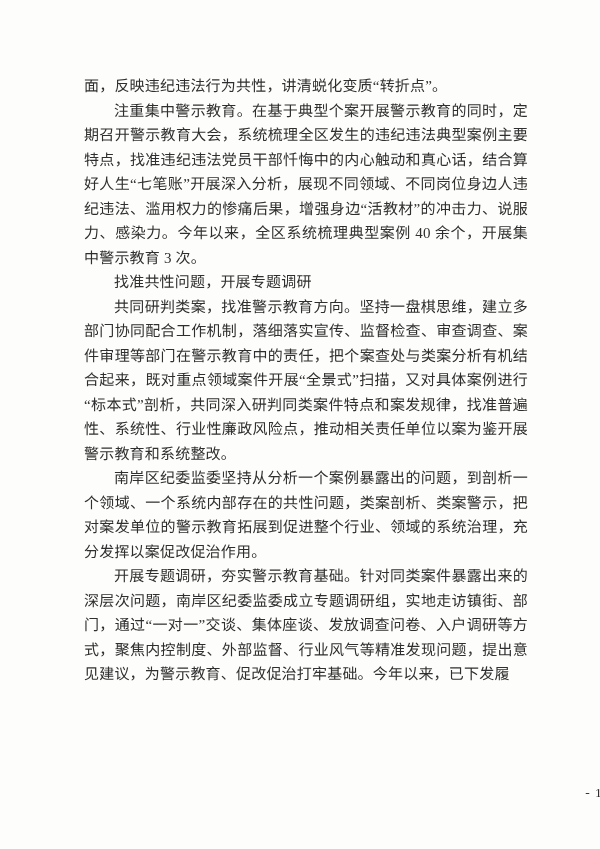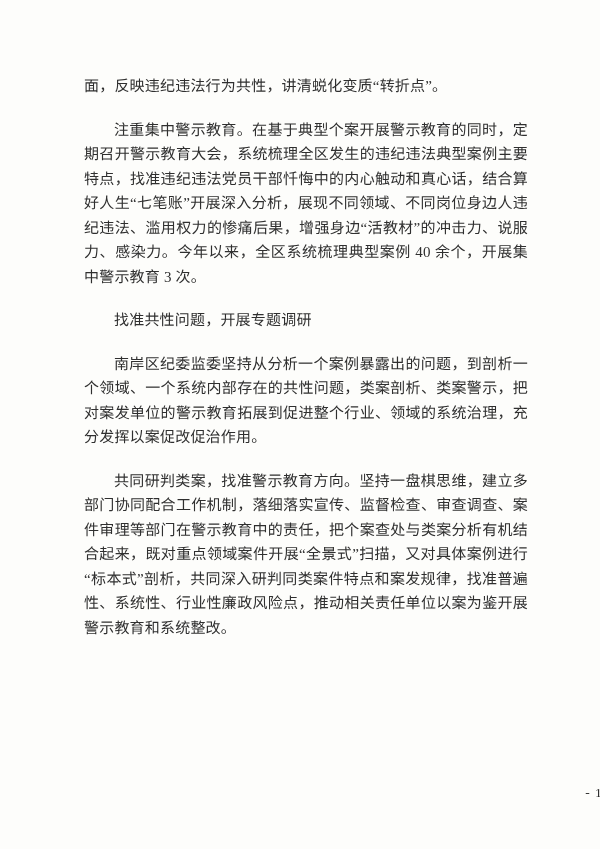--- a/index.html
+++ b/index.html
@@ -26,38 +26,38 @@
     line-height: 24.5px;
     text-align: justify;
     letter-spacing: 0.2px;
   }
   .text-block p {
     margin: 0;
     padding: 0;
   }
   .text-block p.ind {
     text-indent: 2em;
-    margin-top: 19px;
   }
   .page-number {
     position: absolute;
     left: 0;
     top: 785px;
     width: 100%;
     text-align: right;
     font-size: 13.5px;
     letter-spacing: 1px;
     color: #2f2f2f;
   }
 </style>
 </head>
 <body>
 
 <div class="page">
   <div class="text-block">
     <p>面，反映违纪违法行为共性，讲清蜕化变质“转折点”。</p>
     <p class="ind">注重集中警示教育。在基于典型个案开展警示教育的同时，定期召开警示教育大会，系统梳理全区发生的违纪违法典型案例主要特点，找准违纪违法党员干部忏悔中的内心触动和真心话，结合算好人生“七笔账”开展深入分析，展现不同领域、不同岗位身边人违纪违法、滥用权力的惨痛后果，增强身边“活教材”的冲击力、说服力、感染力。今年以来，全区系统梳理典型案例 40 余个，开展集中警示教育 3 次。</p>
     <p class="ind">找准共性问题，开展专题调研</p>
+    <p class="ind">共同研判类案，找准警示教育方向。坚持一盘棋思维，建立多部门协同配合工作机制，落细落实宣传、监督检查、审查调查、案件审理等部门在警示教育中的责任，把个案查处与类案分析有机结合起来，既对重点领域案件开展“全景式”扫描，又对具体案例进行“标本式”剖析，共同深入研判同类案件特点和案发规律，找准普遍性、系统性、行业性廉政风险点，推动相关责任单位以案为鉴开展警示教育和系统整改。</p>
     <p class="ind">南岸区纪委监委坚持从分析一个案例暴露出的问题，到剖析一个领域、一个系统内部存在的共性问题，类案剖析、类案警示，把对案发单位的警示教育拓展到促进整个行业、领域的系统治理，充分发挥以案促改促治作用。</p>
-    <p class="ind">共同研判类案，找准警示教育方向。坚持一盘棋思维，建立多部门协同配合工作机制，落细落实宣传、监督检查、审查调查、案件审理等部门在警示教育中的责任，把个案查处与类案分析有机结合起来，既对重点领域案件开展“全景式”扫描，又对具体案例进行“标本式”剖析，共同深入研判同类案件特点和案发规律，找准普遍性、系统性、行业性廉政风险点，推动相关责任单位以案为鉴开展警示教育和系统整改。</p>
+    <p class="ind">开展专题调研，夯实警示教育基础。针对同类案件暴露出来的深层次问题，南岸区纪委监委成立专题调研组，实地走访镇街、部门，通过“一对一”交谈、集体座谈、发放调查问卷、入户调研等方式，聚焦内控制度、外部监督、行业风气等精准发现问题，提出意见建议，为警示教育、促改促治打牢基础。今年以来，已下发履</p>
   </div>
   <div class="page-number">- 11 -</div>
 </div>
 
 </body></html>

